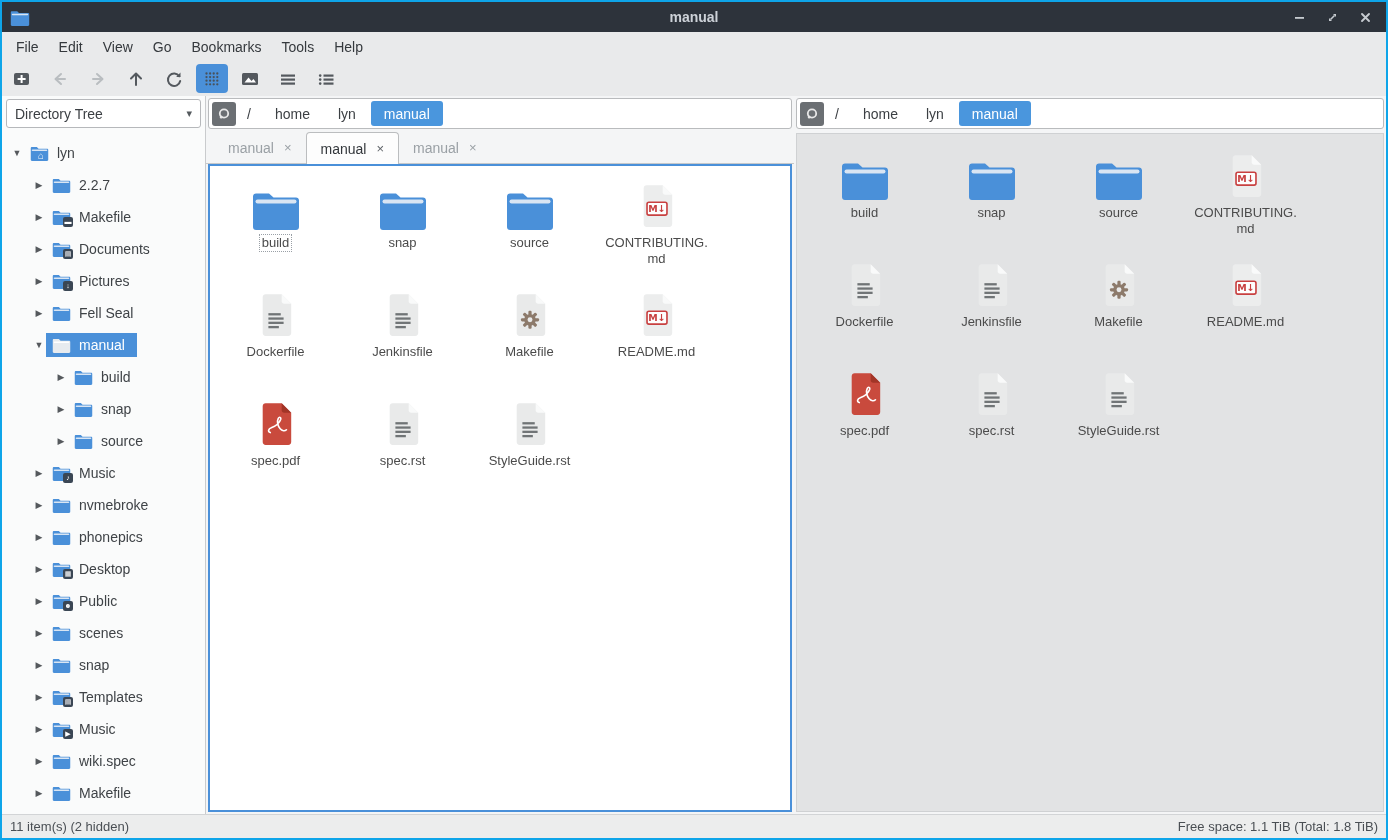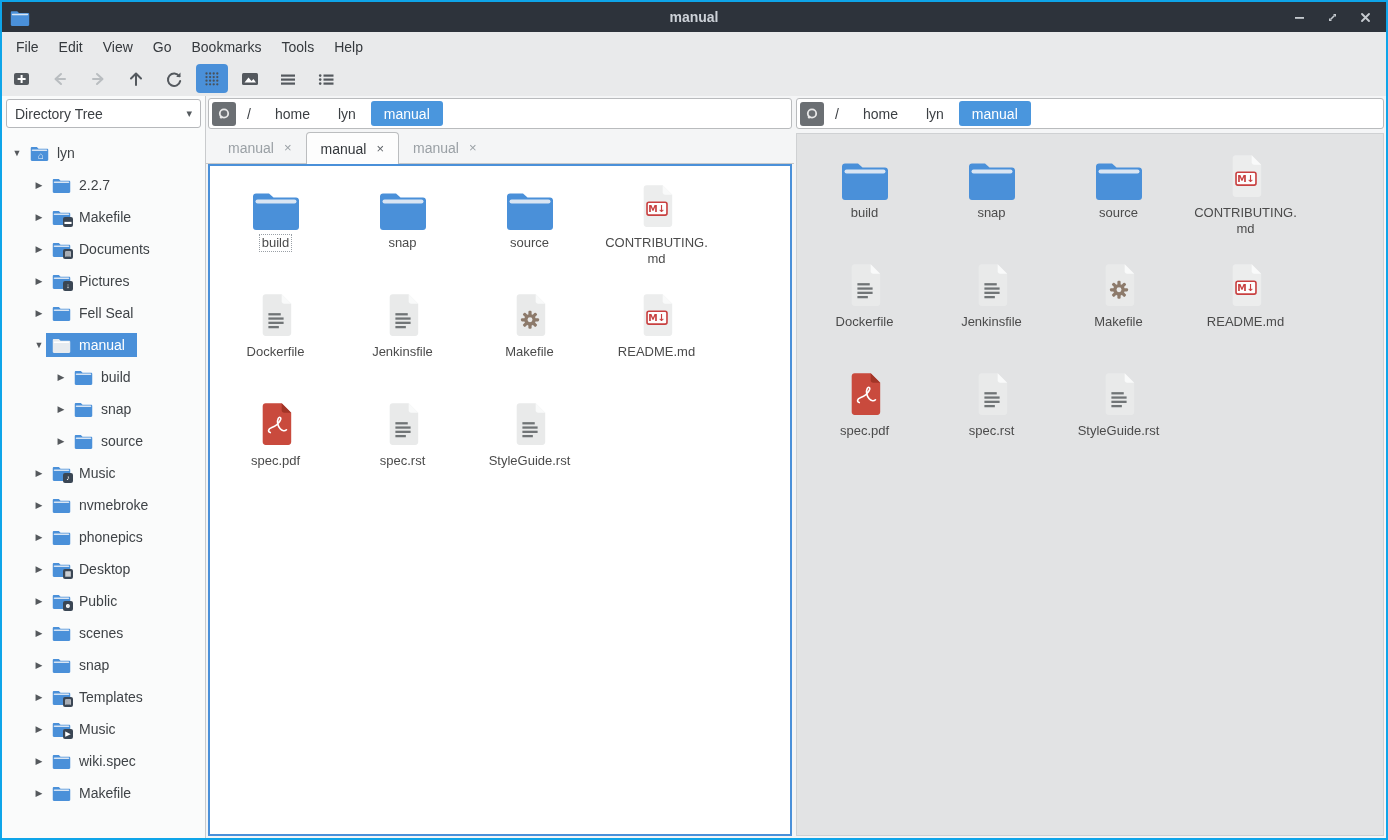--- a/index.html
+++ b/index.html
@@ -797,14 +797,19 @@
                 </svg>
               </div>
               <div class="file-label">StyleGuide.rst</div>
             </div>
           </div>
       </div>
     </div>
 
   </div>
 
+  <div class="statusbar">
+    <span>11 item(s) (2 hidden)</span>
+    <span class="spacer"></span>
+    <span>Free space: 1.1 TiB (Total: 1.8 TiB)</span>
+  </div>
 
 </div>
 
 </body></html>

